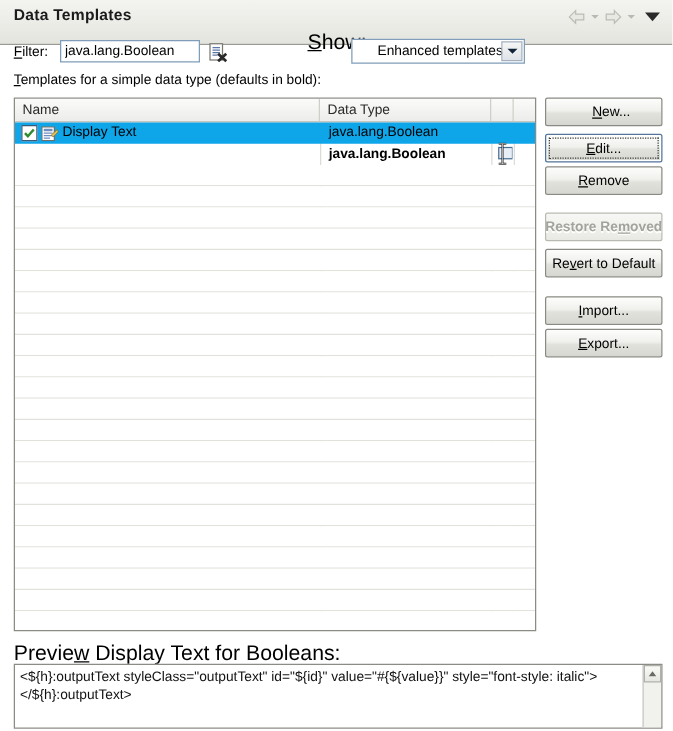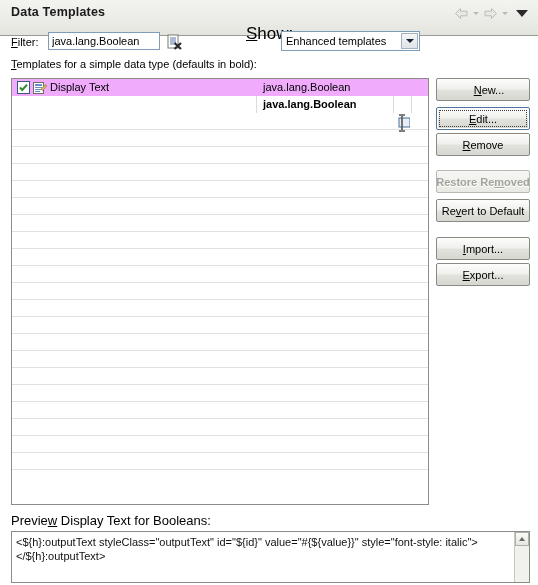--- a/index.html
+++ b/index.html
@@ -39,21 +39,21 @@
     font-family:"Liberation Sans", sans-serif;font-size:11px;
     padding:0 3px;box-sizing:border-box;color:#000;
     outline:none;
   }
   .clear-icon{position:absolute;left:166px;top:34px;width:16px;height:16px;}
   .show-label{position:absolute;left:246px;top:24px;font-size:17px;}
   .combo{
     position:absolute;left:281px;top:31px;width:139px;height:20px;
     border:1px solid #7f9db9;background:#ffffff;box-sizing:border-box;
   }
-  .combo-value{position:absolute;left:4px;top:3px;font-size:11px;white-space:nowrap;}
+  .combo-value{position:absolute;left:20px;top:3px;font-size:11px;white-space:nowrap;}
   .combo-btn{
     position:absolute;right:1px;top:1px;width:17px;height:16px;
     background:linear-gradient(to bottom,#f6f6f4,#dfe3e8);
     border:1px solid #a3b0bf;box-sizing:border-box;
     display:flex;align-items:center;justify-content:center;
   }
   .combo-caret{width:0;height:0;border-left:4px solid transparent;border-right:4px solid transparent;border-top:4px solid #11233b;}
 
   
   .table-label{position:absolute;left:11px;top:58px;font-size:11px;white-space:nowrap;}
@@ -73,21 +73,21 @@
   .th{
     position:absolute;top:0;height:18px;line-height:18px;
     font-size:11px;color:#2b2b2b;padding-left:6px;box-sizing:border-box;
     border-right:1px solid #cfcfc9;
     white-space:nowrap;overflow:hidden;
   }
   .tbody{position:relative;height:408px;}
   .grid-line{position:absolute;left:0;width:100%;height:1px;background:#e2e2dd;}
   .col-line{position:absolute;top:0;bottom:0;width:1px;background:#dcdcd6;}
   .row{position:absolute;left:0;width:100%;height:17px;}
-  .row-alt{background:#f0abfc;}
+  .row-alt{background:#0ea5e9;}
   .cell-name{position:absolute;left:0;top:0;height:17px;line-height:17px;padding-left:5px;display:flex;align-items:center;gap:3px;box-sizing:border-box;}
   .cell-type{position:absolute;left:245px;top:0;height:17px;line-height:17px;padding-left:6px;font-size:11px;white-space:nowrap;}
   .bold{font-weight:bold;}
   .chk{
     width:11px;height:11px;border:1px solid #3a5a7a;background:#ffffff;
     display:inline-flex;align-items:center;justify-content:center;flex:none;
   }
   .tpl-icon{width:14px;height:12px;flex:none;}
   .name-text{font-size:11px;white-space:nowrap;}
   .cursor-ibeam{position:absolute;left:396px;top:114px;width:14px;height:18px;}
@@ -107,21 +107,21 @@
     border:1px dotted #3b3b3b;
   }
   .btn.disabled{
     background:linear-gradient(to bottom,#f7f7f5,#e9e9e4);
     border:1px solid #b9b9b3;color:#a3a39d;
   }
   .btn.disabled .btn-label{color:#a3a39d;text-shadow:0 1px 0 #ffffff;font-weight:bold;}
   .btn-label{position:relative;z-index:2;white-space:nowrap;}
 
   
-  .preview-label{position:absolute;left:11px;top:513px;font-size:13px;white-space:nowrap;}
+  .preview-label{position:absolute;left:11px;top:513px;font-size:17px;white-space:nowrap;}
   .preview-box{
     position:absolute;left:11px;top:531px;width:519px;height:52px;
     border:1px solid #8c8c86;background:#ffffff;box-sizing:border-box;
     overflow:hidden;
   }
   .preview-text{
     position:absolute;left:4px;top:3px;width:495px;
     font-family:"Liberation Sans", sans-serif;font-size:11px;
     line-height:14px;color:#111;white-space:pre-wrap;word-break:break-all;
   }
@@ -184,20 +184,26 @@
 <div class="combo">
   <span class="combo-value">Enhanced templates</span>
   <span class="combo-btn">
       <span class="combo-caret"></span>
     </span>
 </div>
 
 <div class="table-label"><span class="u">T</span>emplates for a simple data type (defaults in bold):</div>
 
 <div class="table-wrap">
+  <div class="thead">
+    <div class="th" style="left:0;width:244px;">Name</div>
+    <div class="th" style="left:244px;width:137px;">Data Type</div>
+    <div class="th" style="left:381px;width:18px;"></div>
+    <div class="th" style="left:399px;width:17px;border-right:none;"></div>
+  </div>
   <div class="tbody">
     <div class="col-line" style="left:244px;"></div>
     <div class="col-line" style="left:381px;"></div>
     <div class="col-line" style="left:399px;"></div>
 
     <div class="row row-alt" style="top:0;">
       <div class="cell-name">
         <span class="chk">
           <svg width="9" height="9" viewBox="0 0 9 9">
               <path d="M1 4.5 L3.3 7 L8 1.6" stroke="#2e8b2e" stroke-width="2" fill="none"></path>

